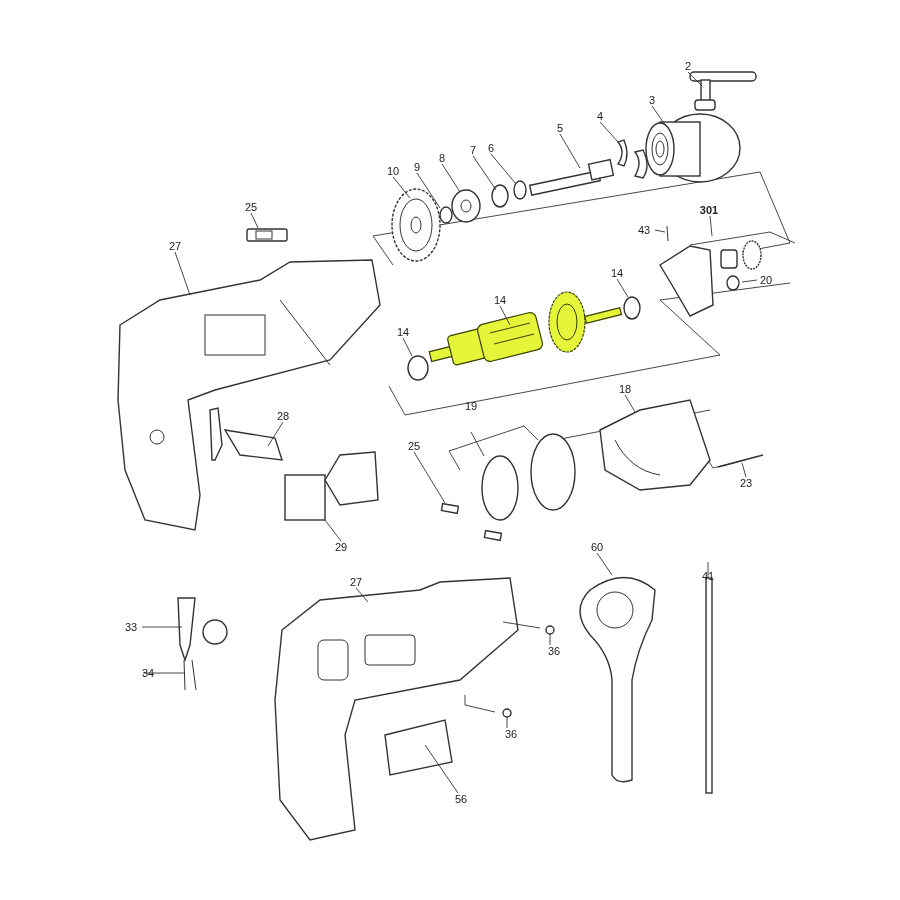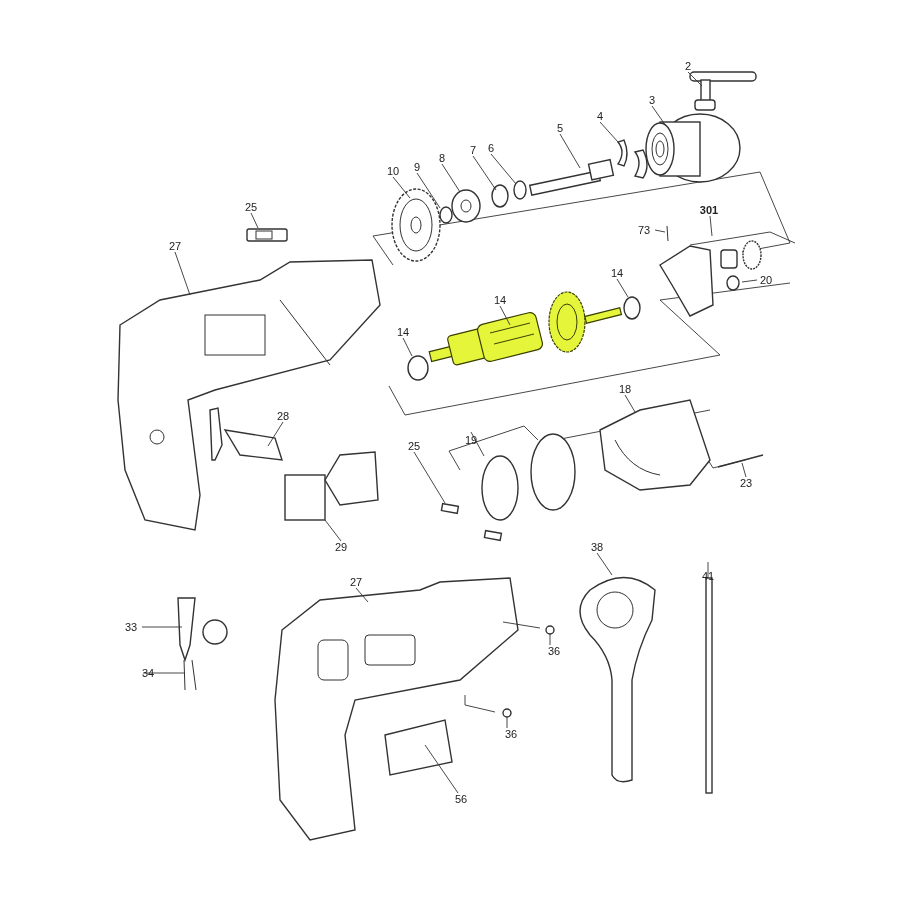--- a/index.html
+++ b/index.html
@@ -183,32 +183,32 @@
 <span class="lbl" style="left:600px;top:116px">4</span>
 <span class="lbl" style="left:560px;top:128px">5</span>
 <span class="lbl" style="left:491px;top:148px">6</span>
 <span class="lbl" style="left:473px;top:150px">7</span>
 <span class="lbl" style="left:442px;top:158px">8</span>
 <span class="lbl" style="left:417px;top:167px">9</span>
 <span class="lbl" style="left:393px;top:171px">10</span>
 <span class="lbl" style="left:251px;top:207px">25</span>
 <span class="lbl" style="left:175px;top:246px">27</span>
 <span class="lbl bold" style="left:709px;top:210px">301</span>
-<span class="lbl" style="left:644px;top:230px">73</span>
+<span class="lbl" style="left:644px;top:230px">43</span>
 <span class="lbl" style="left:766px;top:280px">20</span>
 <span class="lbl" style="left:617px;top:273px">14</span>
 <span class="lbl" style="left:500px;top:300px">14</span>
 <span class="lbl" style="left:403px;top:332px">14</span>
 <span class="lbl" style="left:625px;top:389px">18</span>
 <span class="lbl" style="left:283px;top:416px">28</span>
 <span class="lbl" style="left:414px;top:446px">25</span>
-<span class="lbl" style="left:471px;top:440px">19</span>
+<span class="lbl" style="left:471px;top:406px">19</span>
 <span class="lbl" style="left:746px;top:483px">23</span>
 <span class="lbl" style="left:341px;top:547px">29</span>
-<span class="lbl" style="left:597px;top:547px">38</span>
+<span class="lbl" style="left:597px;top:547px">60</span>
 <span class="lbl" style="left:708px;top:576px">41</span>
 <span class="lbl" style="left:356px;top:582px">27</span>
 <span class="lbl" style="left:131px;top:627px">33</span>
 <span class="lbl" style="left:554px;top:651px">36</span>
 <span class="lbl" style="left:148px;top:673px">34</span>
 <span class="lbl" style="left:511px;top:734px">36</span>
 <span class="lbl" style="left:461px;top:799px">56</span>
 </div>
 
 </body></html>

